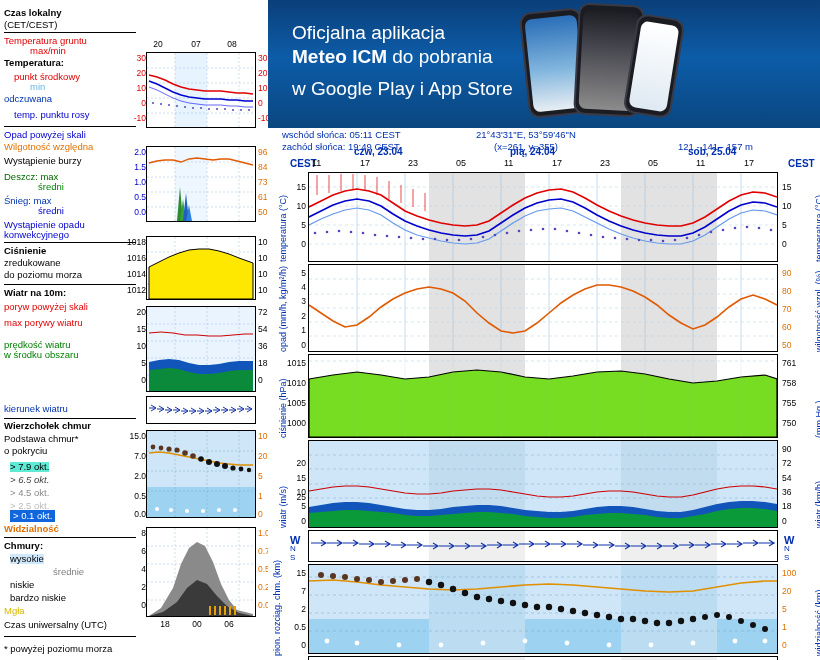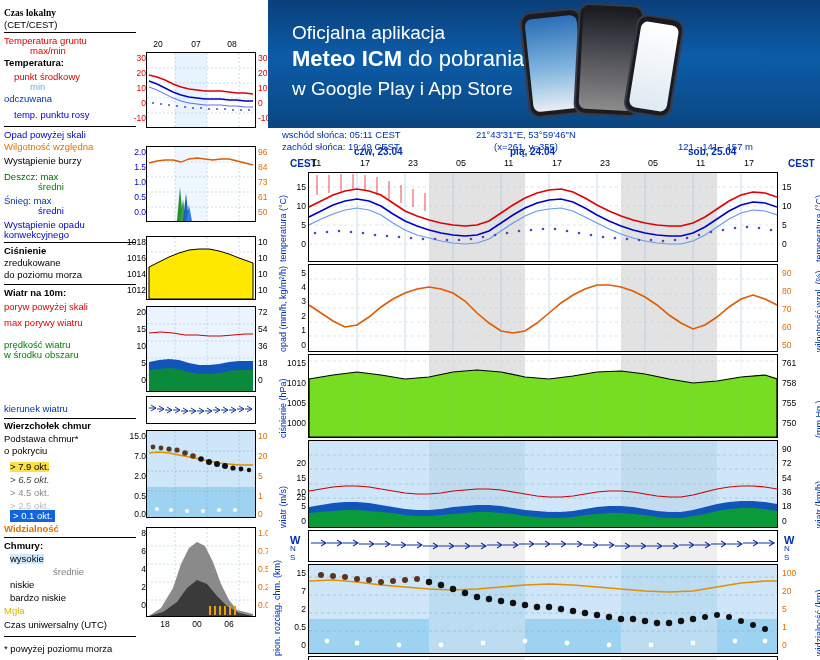--- a/index.html
+++ b/index.html
@@ -24,21 +24,21 @@
   
   #smallcharts { position:absolute; left:140px; top:0; width:128px; height:660px; }
   .sc { position:absolute; left:0; width:110px; border:1px solid #000; background:#fff; }
   .axl, .axr { position:absolute; font-size:8.5px; line-height:8px; white-space:nowrap; }
   .axl { text-align:right; } .axr { text-align:left; }
 
   
   #banner { position:absolute; left:268px; top:0; width:552px; height:128px;
             background:linear-gradient(180deg,#0a3f7a 0%, #0d5ca8 45%, #0a4680 100%); overflow:hidden; }
   #banner .t1 { position:absolute; left:24px; top:22px; color:#fff; font-size:19px; }
-  #banner .t2 { position:absolute; left:24px; top:46px; color:#fff; font-size:22px; }
+  #banner .t2 { position:absolute; left:24px; top:46px; color:#fff; font-size:19px; }
   #banner .t2 b { font-weight:bold; }
   #banner .t3 { position:absolute; left:24px; top:78px; color:#fff; font-size:19px; }
   #banner .phones { position:absolute; left:250px; top:2px; width:160px; height:118px; }
   .phone { position:absolute; background:#1b1b22; border-radius:11px; border:2px solid #3a3a46; overflow:hidden; }
   .phone .scr { position:absolute; left:3px; top:5px; right:3px; bottom:4px; border-radius:7px; }
   #banner .logo { position:absolute; right:14px; top:66px; color:#fff; font-size:19px; font-weight:bold; letter-spacing:.3px; }
   #banner .logo .m2 { display:inline-block; margin-left:6px; border:2px solid #fff; border-radius:4px; padding:0 4px; font-size:14px; }
 
   
   #infobar { position:absolute; left:268px; top:128px; width:552px; height:28px; background:#fff; }
@@ -54,21 +54,21 @@
   .daylab { position:absolute; font-size:10px; color:#0030b0; font-weight:bold; }
   .hourlab { position:absolute; font-size:9px; color:#000; }
   svg { display:block; }
 </style>
 </head>
 <body>
 
 <div id="root">
 
   <div id="legend">
-    <div class="lg b" style="left:4px; top:8px;font-family:Liberation Serif, serif;">Czas lokalny</div>
+    <div class="lg b" style="left:4px; top:8px;">Czas lokalny</div>
     <div class="lg" style="left:4px; top:20px;">(CET/CEST)</div>
     <div class="sep" style="top:32px;"></div>
 
     <div class="lg red" style="left:4px; top:36px;">Temperatura gruntu</div>
     <div class="lg red" style="left:30px; top:46px;">max/min</div>
     <div class="lg b" style="left:4px; top:58px;">Temperatura:</div>
     <div class="lg red" style="left:14px; top:72px;">punkt środkowy</div>
     <div class="lg ltblue" style="left:30px; top:82px;">min</div>
     <div class="lg dblue" style="left:4px; top:94px;">odczuwana</div>
     <div class="lg blue" style="left:14px; top:110px;">temp. punktu rosy</div>
@@ -94,21 +94,21 @@
     <div class="lg red" style="left:4px; top:302px;">poryw powyżej skali</div>
     <div class="lg red" style="left:4px; top:318px;">max porywy wiatru</div>
     <div class="lg green" style="left:4px; top:340px;">prędkość wiatru</div>
     <div class="lg green" style="left:4px; top:350px;">w środku obszaru</div>
     <div class="lg dblue" style="left:4px; top:404px;">kierunek wiatru</div>
     <div class="sep" style="top:418px;"></div>
 
     <div class="lg b" style="left:4px; top:421px;">Wierzchołek chmur</div>
     <div class="lg" style="left:4px; top:434px;">Podstawa chmur*</div>
     <div class="lg" style="left:4px; top:446px;">o pokryciu</div>
-    <div class="lg" style="left:10px; top:462px; background:#fde047;">&gt; 7.9 okt.</div>
+    <div class="lg" style="left:10px; top:462px; background:#5eead4;">&gt; 7.9 okt.</div>
     <div class="lg" style="left:10px; top:475px; color:#444;font-style:italic;">&gt; 6.5 okt.</div>
     <div class="lg" style="left:10px; top:488px; color:#888;">&gt; 4.5 okt.</div>
     <div class="lg" style="left:10px; top:501px; color:#bbb;">&gt; 2.5 okt.</div>
     <div class="lg" style="left:10px; top:510px; background:#1166dd; color:#fff; padding:1px 3px;">&gt; 0.1 okt.</div>
     <div class="lg orange b" style="left:4px; top:524px;">Widzialność</div>
     <div class="sep" style="top:537px;"></div>
 
     <div class="lg b" style="left:4px; top:541px;">Chmury:</div>
     <div class="lg" style="left:10px; top:554px; background:#cfe8fb;">wysokie</div>
     <div class="lg grey" style="left:10px; top:567px;">średnie</div>

